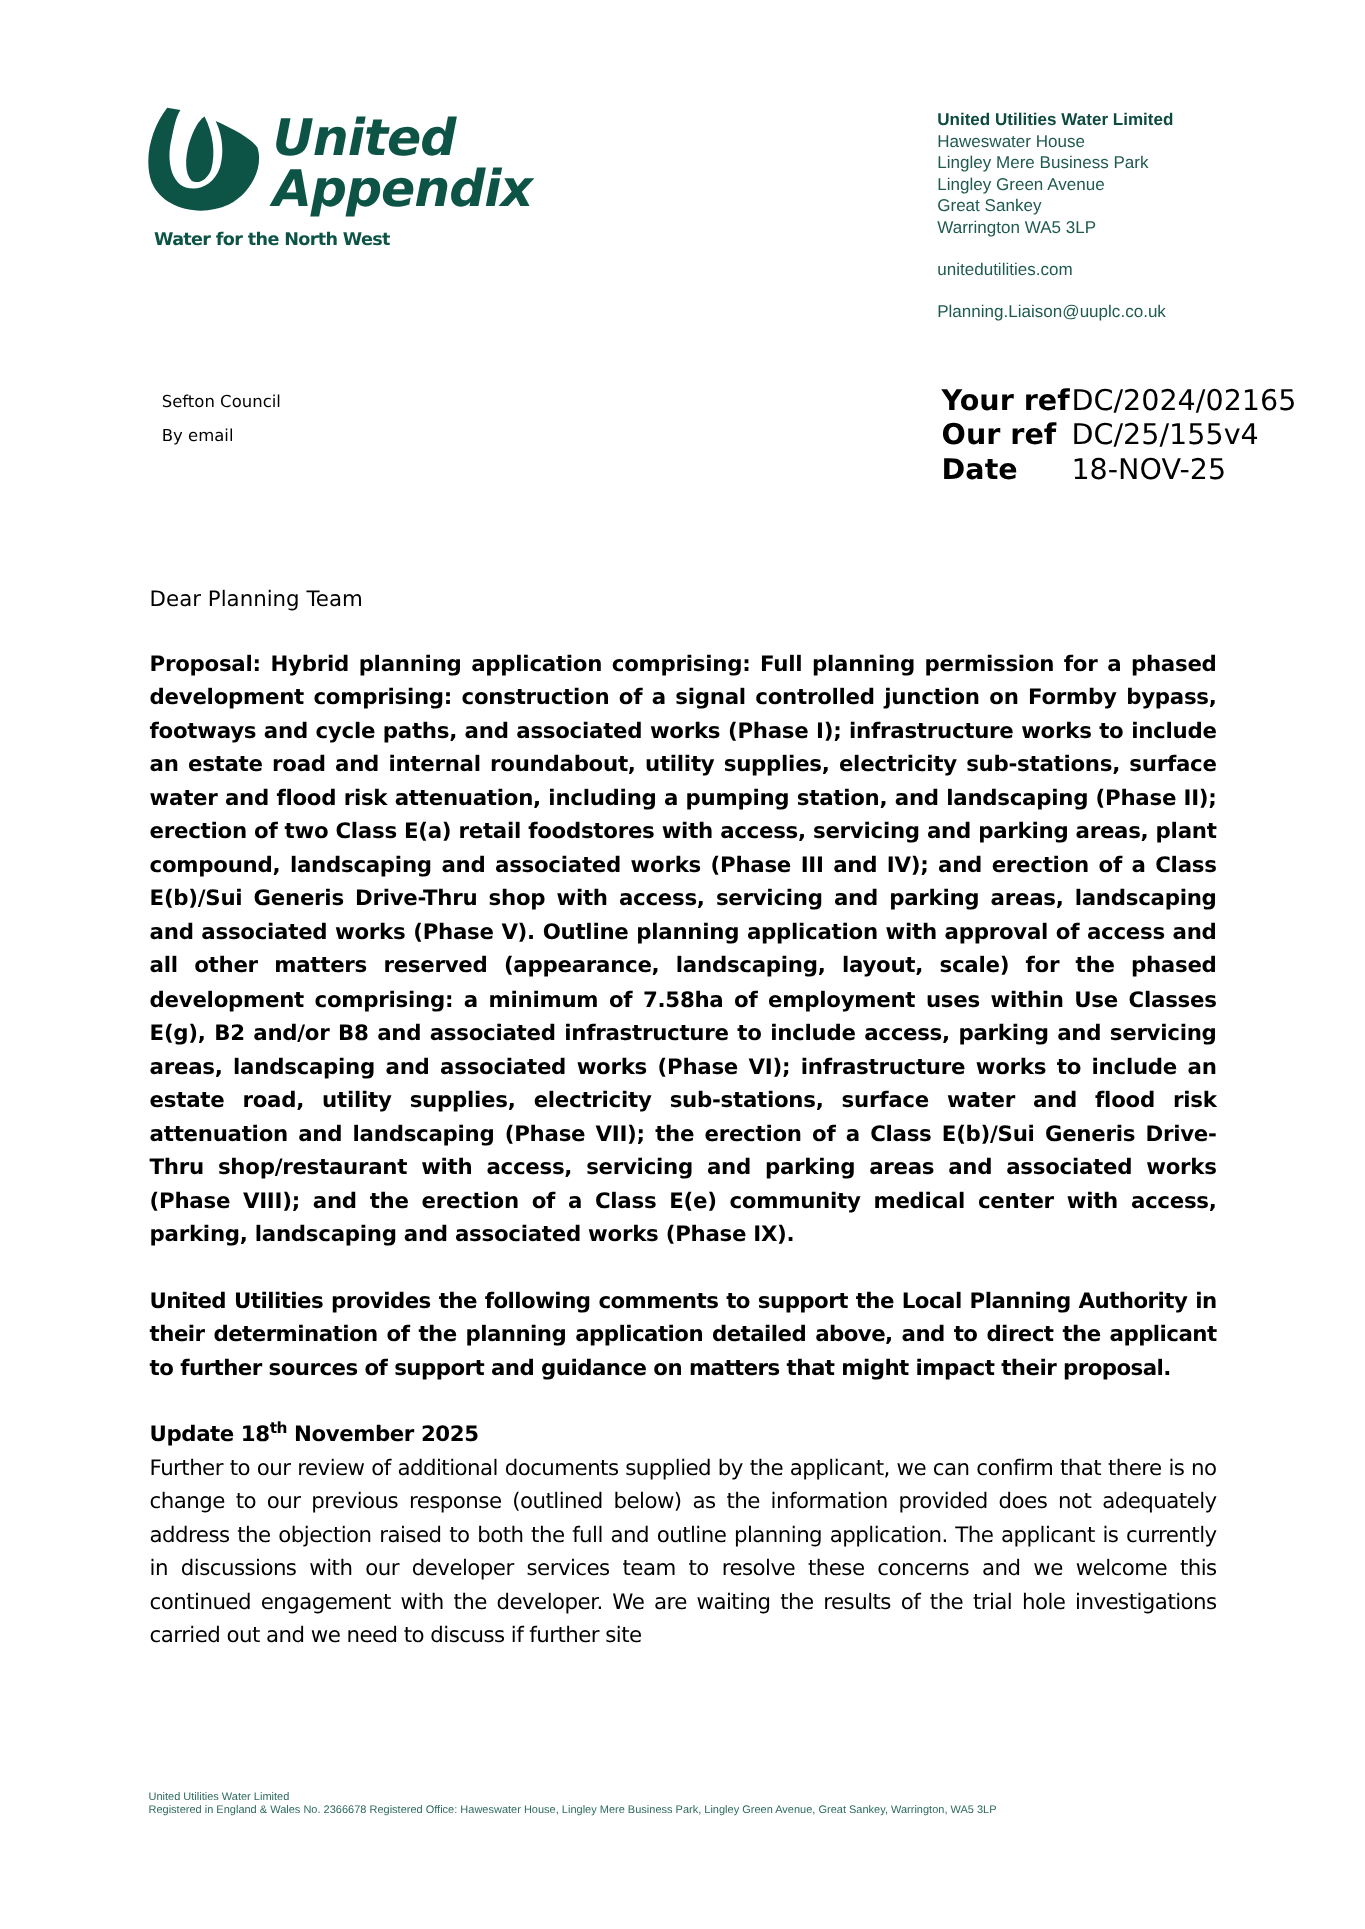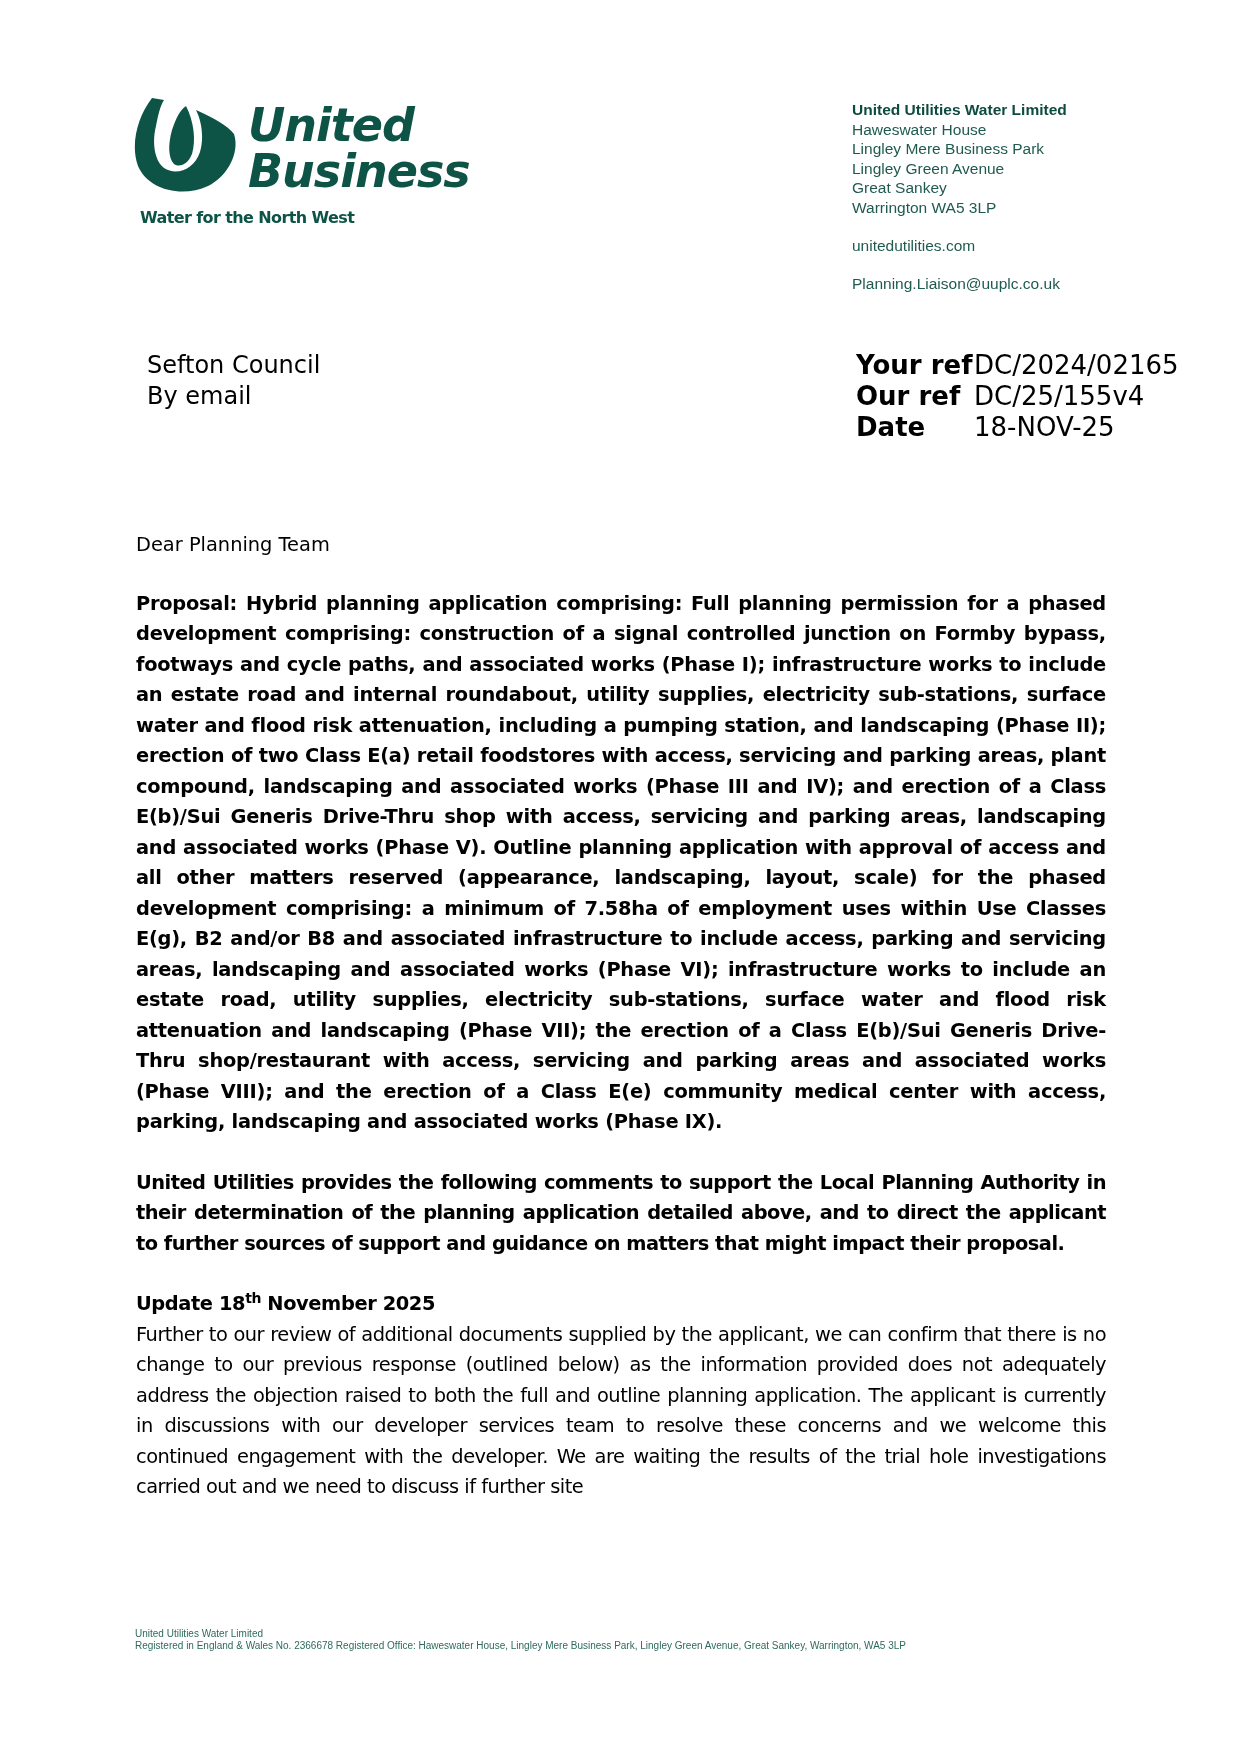--- a/index.html
+++ b/index.html
@@ -9,21 +9,21 @@
   .logo-word { position: absolute; font-family: "DejaVu Sans", sans-serif; font-style: italic; font-weight: bold; color: #0d5447; font-size: 46px; letter-spacing: -1px; line-height: 1; }
   .logo-word.l1 { left: 118px; top: 6px; }
   .logo-word.l2 { left: 118px; top: 52px; }
   .tagline { position: absolute; left: 10px; top: 112px; font-family: "DejaVu Sans", sans-serif; font-size: 16px; color: #0d5447; font-weight: bold; letter-spacing: -0.6px; white-space: nowrap; }
 
   .addr { position: absolute; left: 852px; top: 100px; font-family: "Liberation Sans", sans-serif; font-size: 15.5px; color: #1f5a4f; line-height: 19.5px; }
   .addr .co { font-weight: bold; color: #0d4a3f; }
   .addr .gap { height: 19px; }
   .addr .gap2 { height: 18px; }
 
-  .recipient { position: absolute; left: 147px; top: 350px; font-family: "DejaVu Sans", sans-serif; font-size: 24px; line-height: 31px; }
+  .recipient { position: absolute; left: 147px; top: 350px; font-family: "DejaVu Sans", sans-serif; font-size: 15px; line-height: 31px; }
   .refs { position: absolute; left: 856px; top: 350px; font-family: "DejaVu Sans", sans-serif; font-size: 26px; line-height: 31px; }
   .refs .row { display: flex; }
   .refs .k { width: 118px; font-weight: bold; }
   .refs .v { }
 
   .body { position: absolute; left: 136px; top: 530px; width: 970px; font-family: "DejaVu Sans", sans-serif; font-size: 19.4px; line-height: 30.5px; }
   .salutation { margin: 0 0 28px 0; }
   .bold-block { font-weight: bold; text-align: justify; margin: 0; letter-spacing: -0.25px; }
   .para { margin: 30px 0 0 0; text-align: justify; letter-spacing: -0.5px; font-weight: bold; }
   .update-h { margin: 30px 0 0 0; font-weight: bold; letter-spacing: -0.4px; }
@@ -34,21 +34,21 @@
 </style>
 </head>
 <body>
 
 <div class="logo">
   <svg width="112" height="100" viewBox="0 0 112 100">
     <path d="M22 2 C8 20 0 48 8 70 C18 94 52 102 78 90 C98 80 110 56 104 38 C98 30 84 22 66 14 C72 26 74 42 70 56 C64 74 46 80 34 72 C24 64 22 46 26 30 C28 20 30 10 34 4 Z" fill="#0d5447"></path>
     <path d="M56 10 C64 26 66 44 62 58 C58 68 50 72 44 68 C38 62 38 48 42 34 C46 22 50 14 56 10 Z" fill="#0d5447"></path>
   </svg>
   <span class="logo-word l1">United</span>
-  <span class="logo-word l2">Business</span>
+  <span class="logo-word l2">Appendix</span>
   <span class="tagline">Water for the North West</span>
 </div>
 
 <div class="addr">
   <div class="co">United Utilities Water Limited</div>
   <div>Haweswater House</div>
   <div>Lingley Mere Business Park</div>
   <div>Lingley Green Avenue</div>
   <div>Great Sankey</div>
   <div>Warrington WA5 3LP</div>

